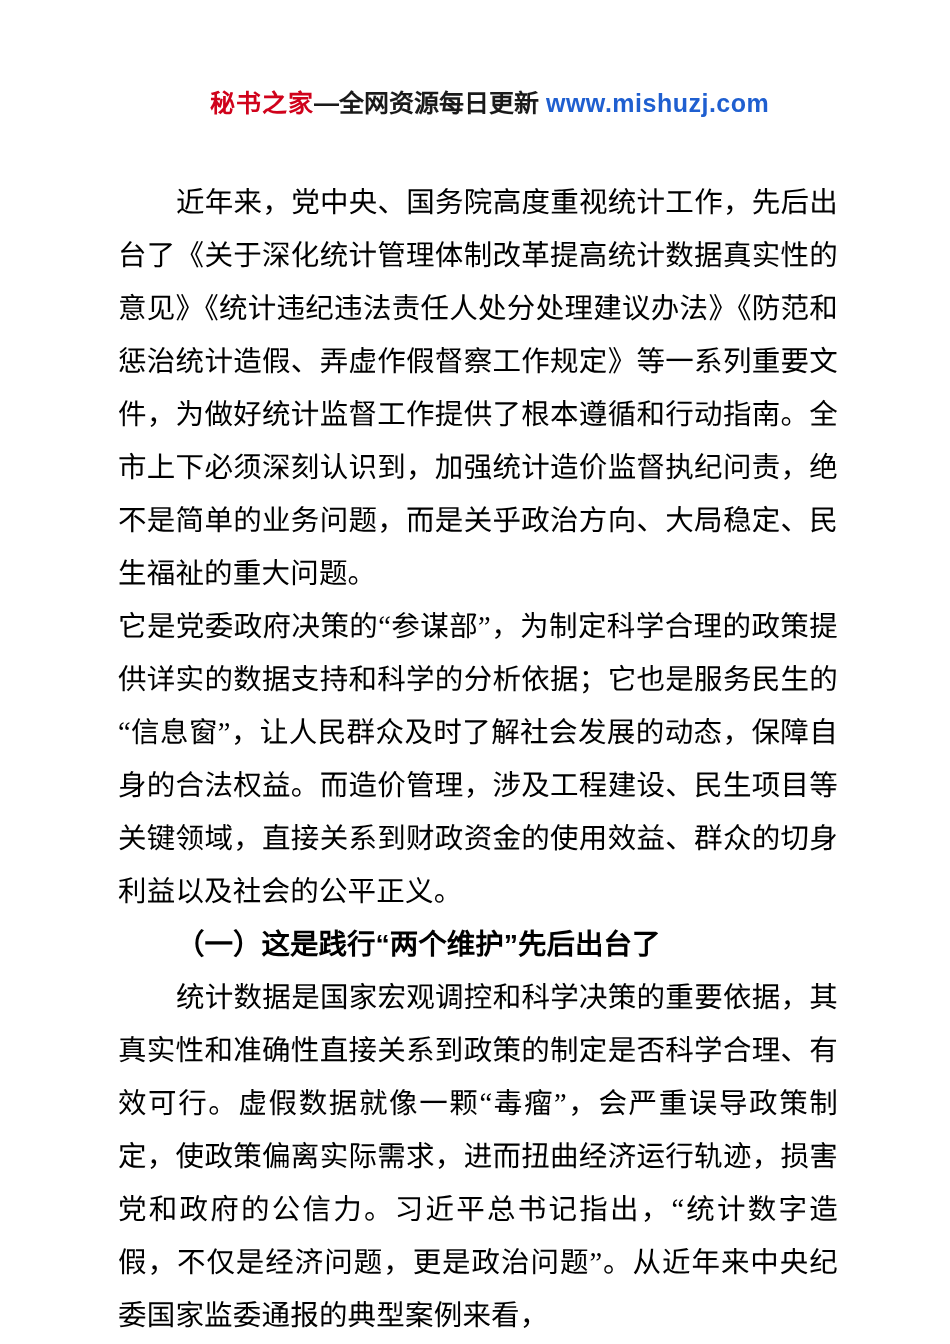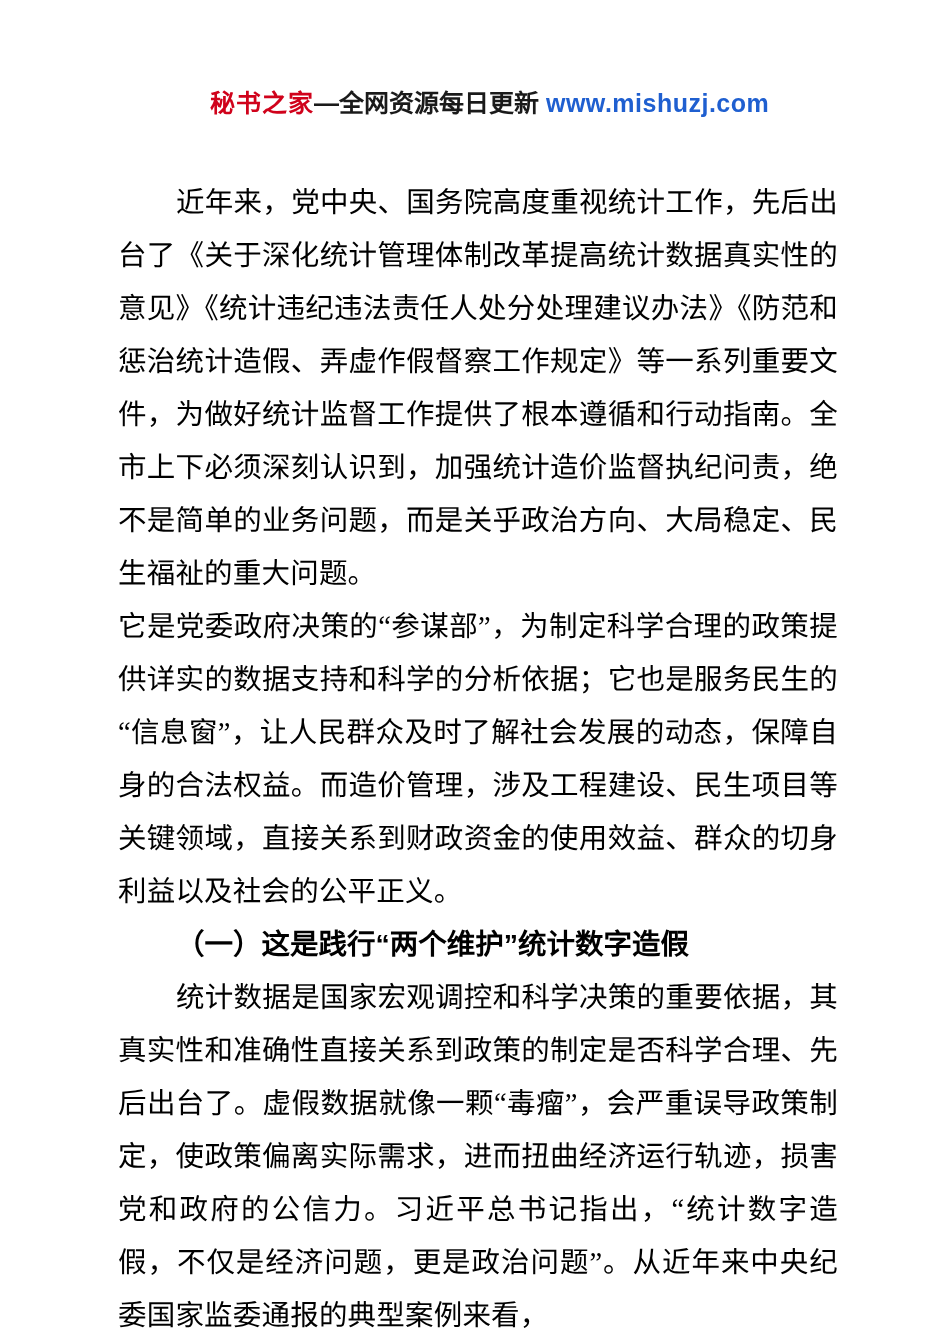--- a/index.html
+++ b/index.html
@@ -80,17 +80,17 @@
 
 <div class="page">
 
   <div class="doc-header">
     <span class="brand">秘书之家</span><span class="brand-tag">—全网资源每日更新 </span><span class="brand-url">www.mishuzj.com</span>
   </div>
 
   <div class="content">
     <p class="para indent">近年来，党中央、国务院高度重视统计工作，先后出台了《关于深化统计管理体制改革提高统计数据真实性的意见》《统计违纪违法责任人处分处理建议办法》《防范和惩治统计造假、弄虚作假督察工作规定》等一系列重要文件，为做好统计监督工作提供了根本遵循和行动指南。全市上下必须深刻认识到，加强统计造价监督执纪问责，绝不是简单的业务问题，而是关乎政治方向、大局稳定、民生福祉的重大问题。</p>
     <p class="para">它是党委政府决策的“参谋部”，为制定科学合理的政策提供详实的数据支持和科学的分析依据；它也是服务民生的“信息窗”，让人民群众及时了解社会发展的动态，保障自身的合法权益。而造价管理，涉及工程建设、民生项目等关键领域，直接关系到财政资金的使用效益、群众的切身利益以及社会的公平正义。</p>
-    <p class="heading">（一）这是践行“两个维护”统计数字造假</p>
-    <p class="para indent">统计数据是国家宏观调控和科学决策的重要依据，其真实性和准确性直接关系到政策的制定是否科学合理、先后出台了。虚假数据就像一颗“毒瘤”，会严重误导政策制定，使政策偏离实际需求，进而扭曲经济运行轨迹，损害党和政府的公信力。习近平总书记指出，“统计数字造假，不仅是经济问题，更是政治问题”。从近年来中央纪委国家监委通报的典型案例来看，</p>
+    <p class="heading">（一）这是践行“两个维护”先后出台了</p>
+    <p class="para indent">统计数据是国家宏观调控和科学决策的重要依据，其真实性和准确性直接关系到政策的制定是否科学合理、有效可行。虚假数据就像一颗“毒瘤”，会严重误导政策制定，使政策偏离实际需求，进而扭曲经济运行轨迹，损害党和政府的公信力。习近平总书记指出，“统计数字造假，不仅是经济问题，更是政治问题”。从近年来中央纪委国家监委通报的典型案例来看，</p>
   </div>
 
 </div>
 
 </body></html>

